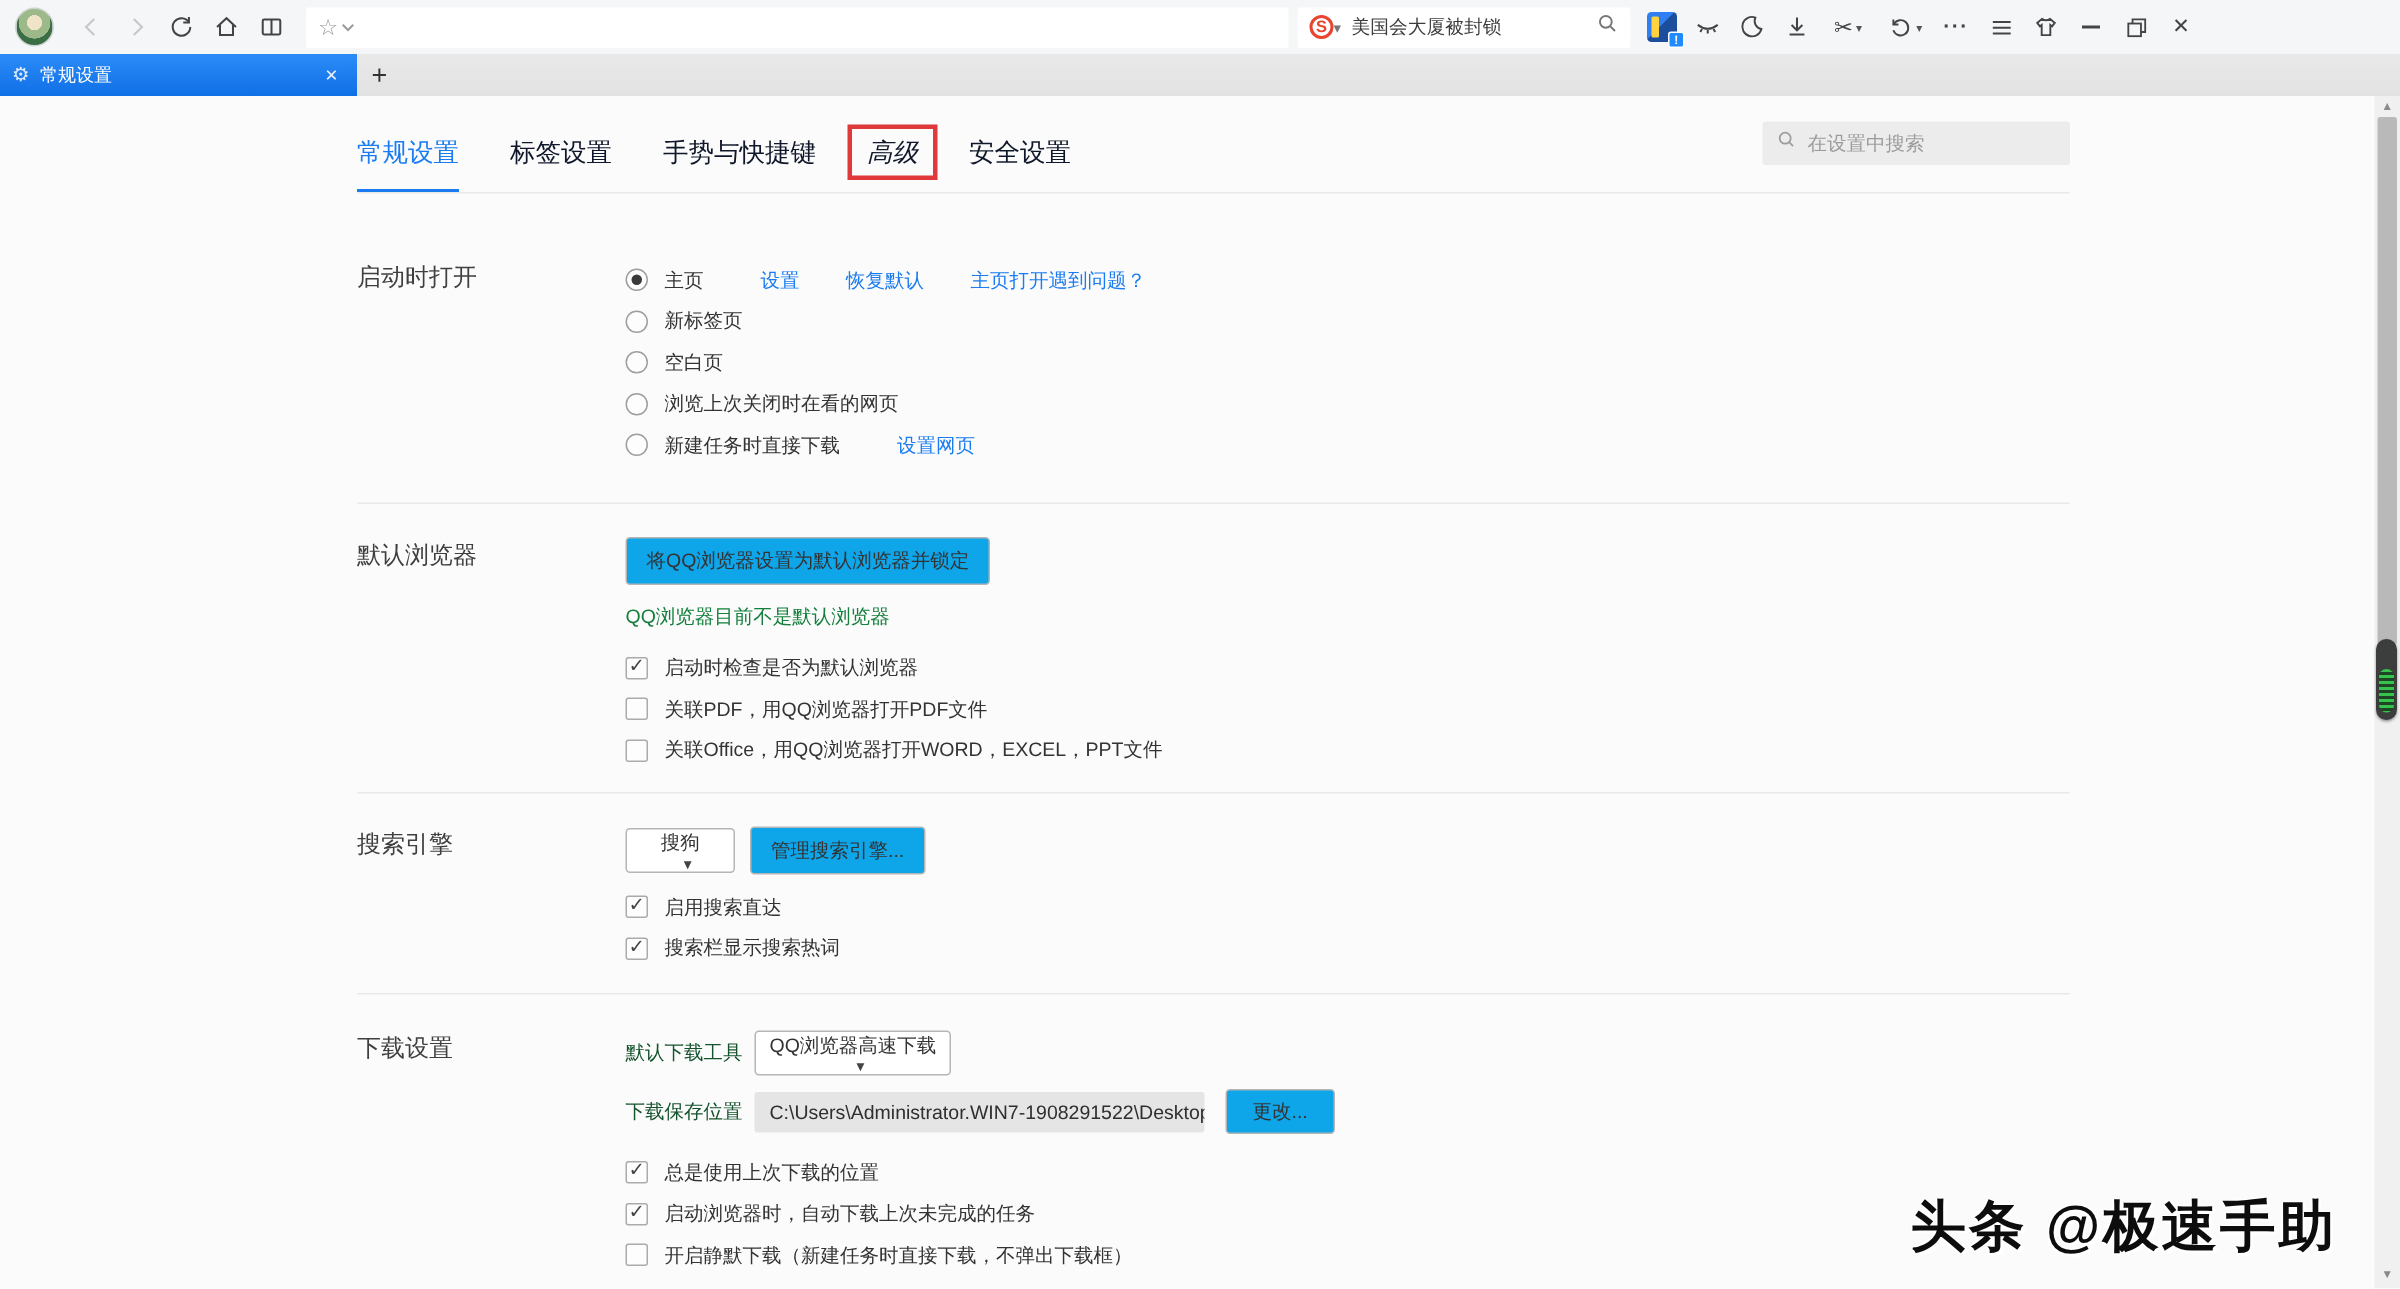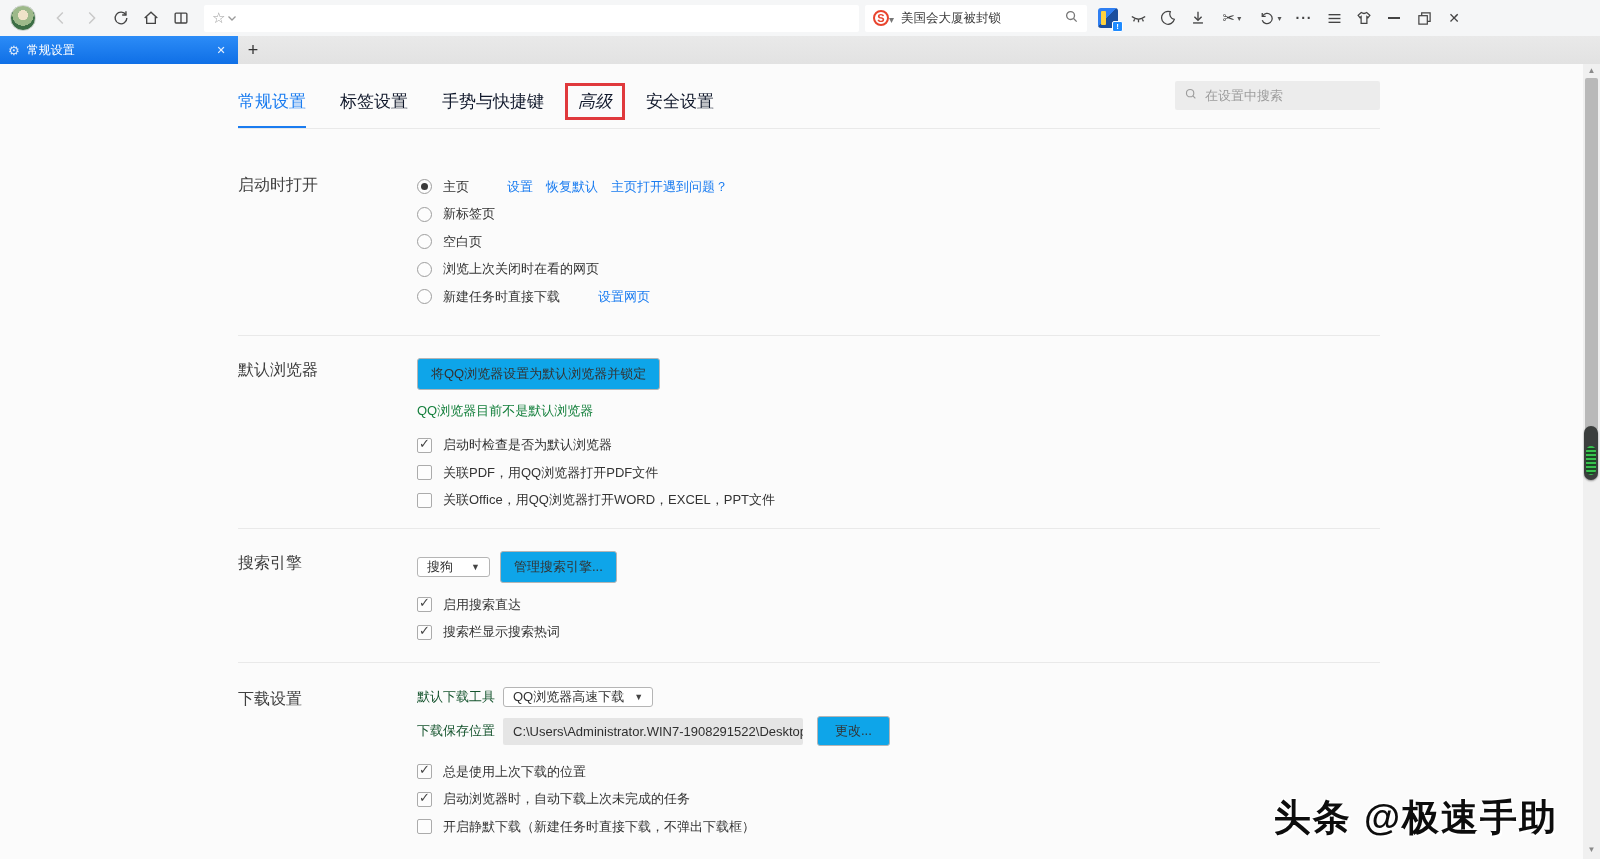--- a/index.html
+++ b/index.html
@@ -68,26 +68,26 @@
   .sec-label { width:179px; flex:none; font-size:16px; color:#3f3f3f; padding-top:2px; }
   .sec-body { flex:1; }
   .divider { width:1142px; border-bottom:1px solid #e9e9e9; }
 
   .row { display:flex; align-items:center; height:27.5px; font-size:13px; color:#333; }
   .radio { width:15px; height:15px; border-radius:50%; border:1px solid #9e9e9e; background:#fdfdfd; margin-right:11px; position:relative; cursor:pointer; flex:none; }
   .radio.selected::after { content:""; position:absolute; left:3px; top:3px; width:7px; height:7px; border-radius:50%; background:#3a3a3a; }
   .checkbox { width:15px; height:15px; border:1px solid #ababab; border-radius:2px; background:#fdfdfd; margin-right:11px; position:relative; cursor:pointer; flex:none; }
   .checkbox.checked::after { content:"✓"; position:absolute; left:1px; top:-3px; font-size:13px; font-weight:bold; color:#444; }
   a.blue { color:#1a7cf0; text-decoration:none; cursor:pointer; }
-  .links { margin-left:38px; display:flex; gap:13px;text-align:center; }
+  .links { margin-left:38px; display:flex; gap:31px;text-align:center; }
 
   .btn { display:inline-block; background:#0ea5e9; border:1px solid #b5b5b5; border-radius:3px; font-size:13px; color:#333; padding:6px 13px; cursor:pointer; }
   .status-text { font-size:13px; color:#15803d; margin:12px 0 12px 0; }
 
-  .dropdown { display:inline-flex; align-items:center; justify-content:space-between; background:#fff; border:1px solid #b5b5b5; border-radius:3px; font-size:13px; color:#333; padding:0 9px; cursor:pointer; }
+  .dropdown { display:inline-flex; align-items:center; justify-content:space-between; background:#fff; border:1px solid #b5b5b5; border-radius:3px; font-size:13px; color:#333; padding:0 9px; cursor:pointer;flex-direction:column; }
   .dropdown .dd-caret { font-size:9px; color:#444; margin-left:10px; }
 
   .inline-label { font-size:13px; color:#14532d; width:86px; flex:none; }
   .path-field { background:#e5e5e5; border-radius:2px; font-size:13px; color:#2f2f2f; padding:6px 10px; width:300px; white-space:nowrap; overflow:hidden; cursor:default; }
 
   .watermark { position:absolute; right:42px; bottom:16px; font-size:37px; font-weight:bold; color:#0d0d0d; letter-spacing:2px;
                text-shadow:-1px -1px 0 #fff, 1px -1px 0 #fff, -1px 1px 0 #fff, 2px 2px 0 #fff; }
 
   
   .scrollbar { position:absolute; right:0; top:0; width:17px; height:795px; background:#f0f0f0; }

